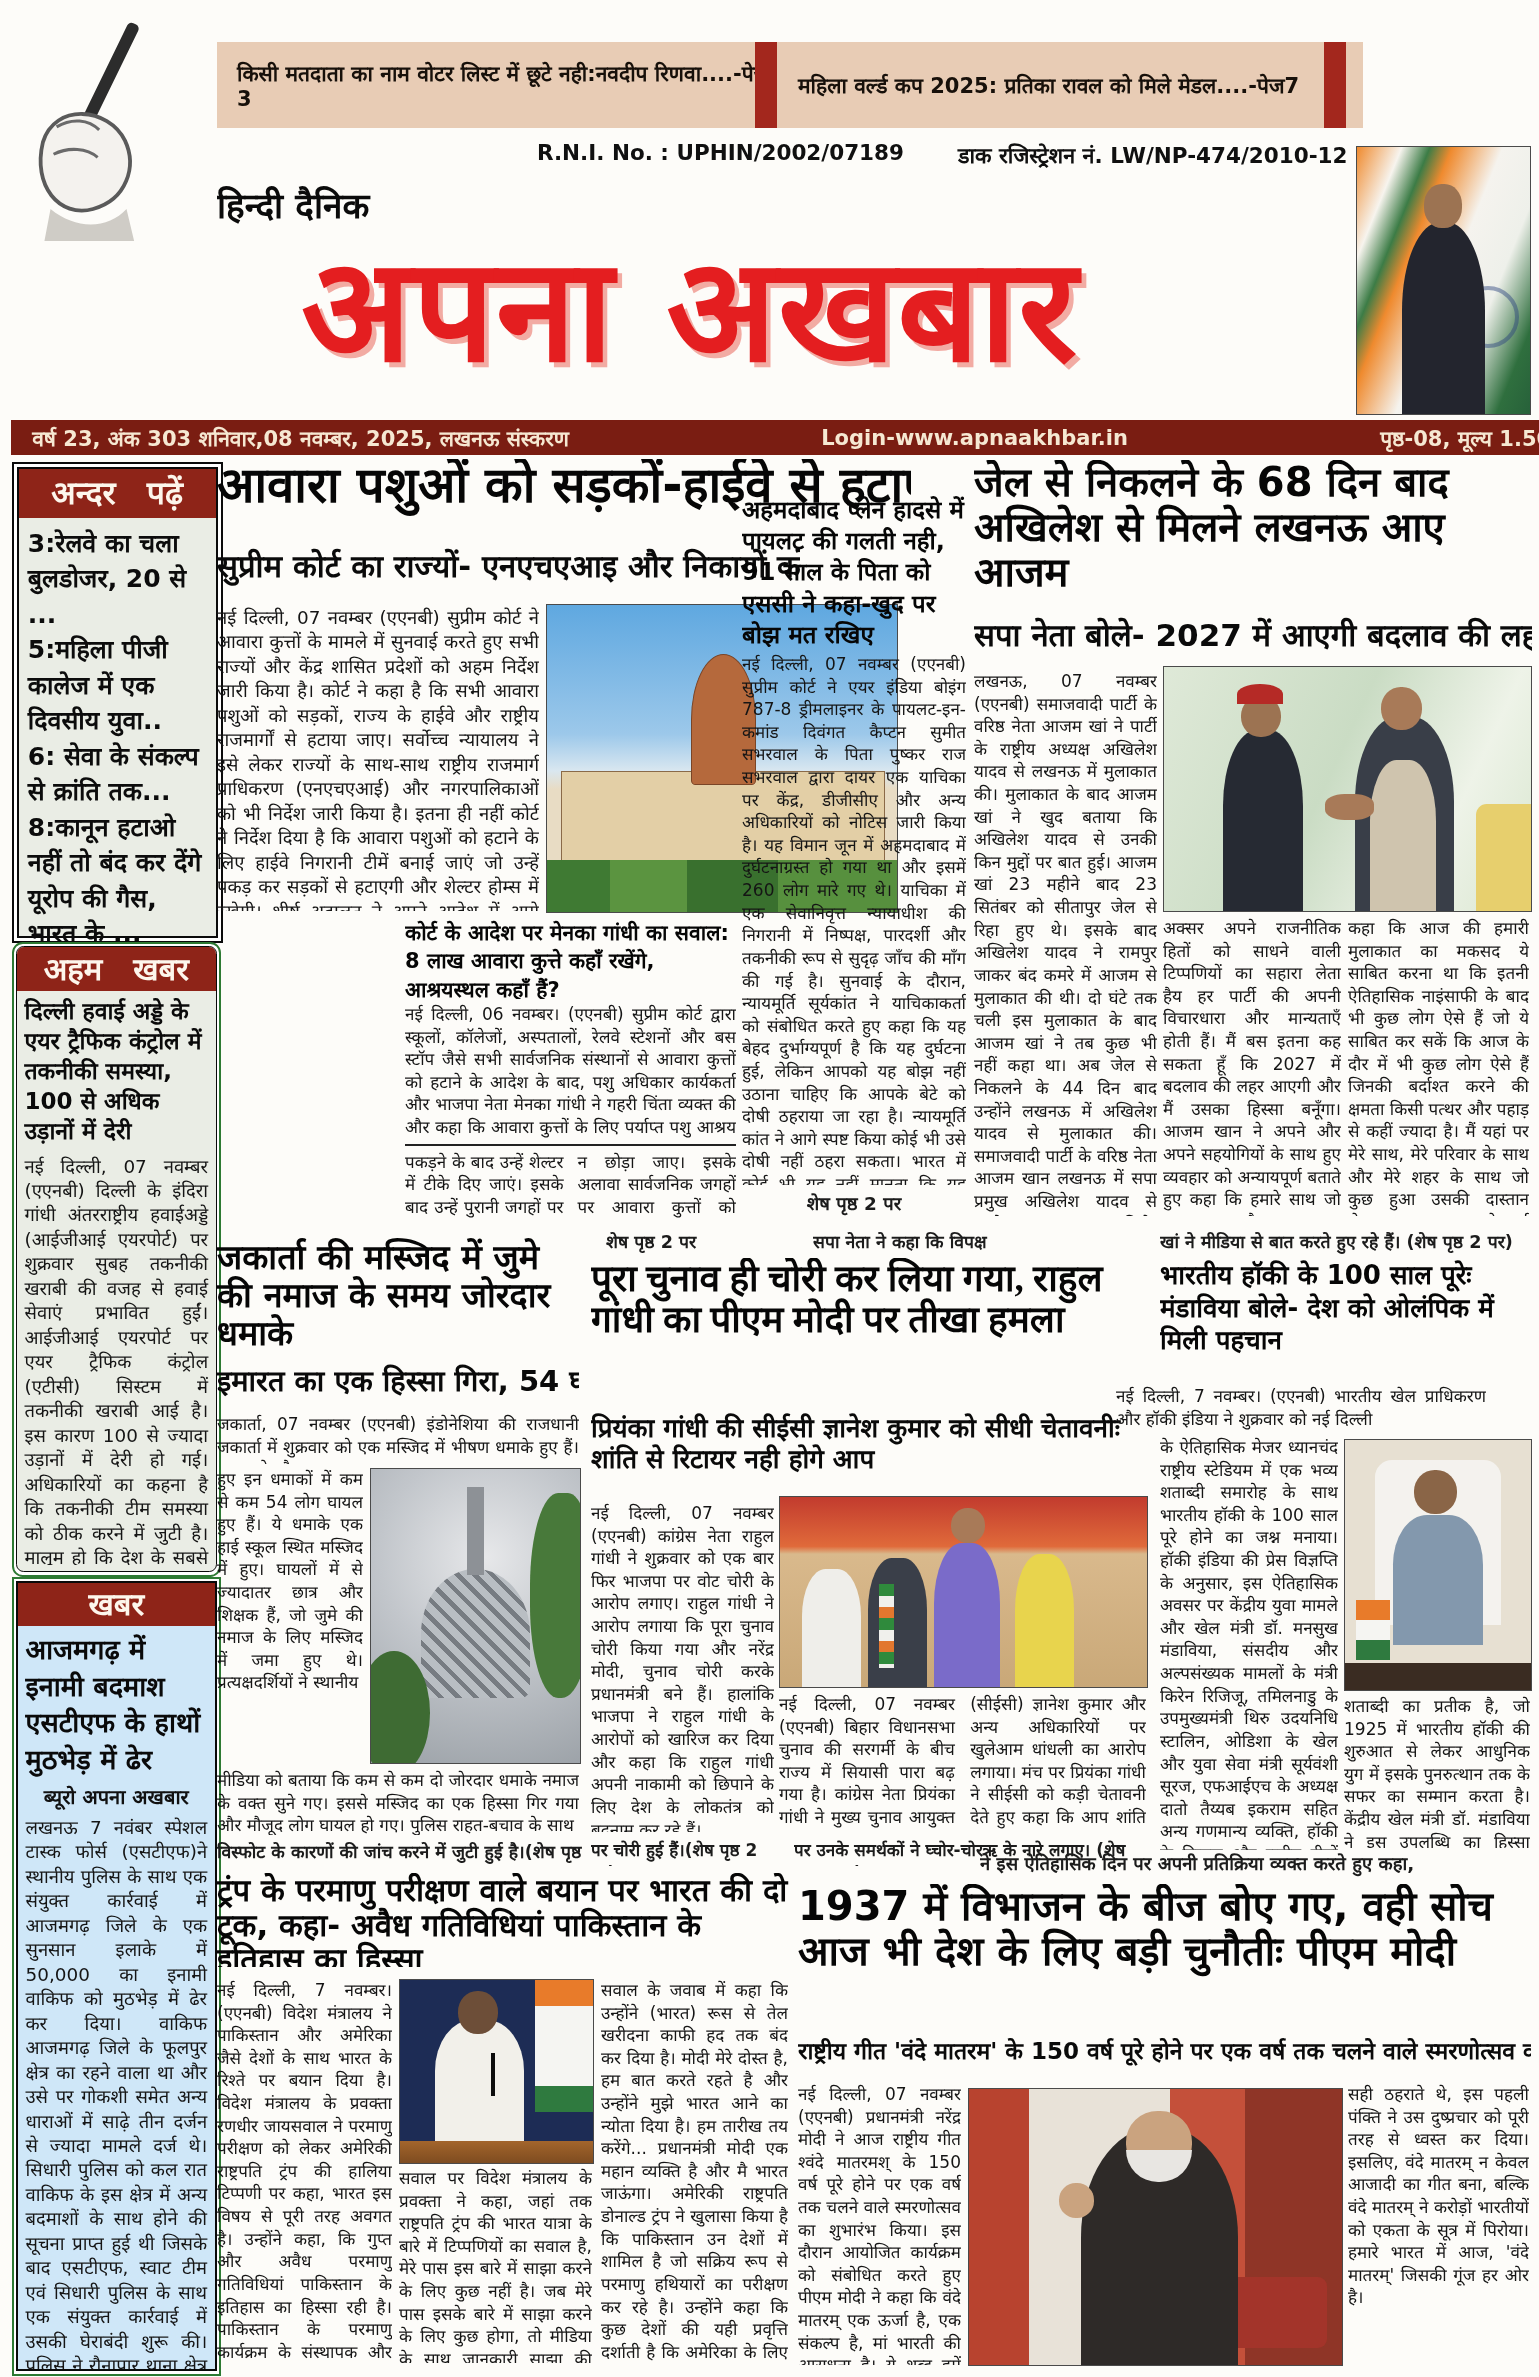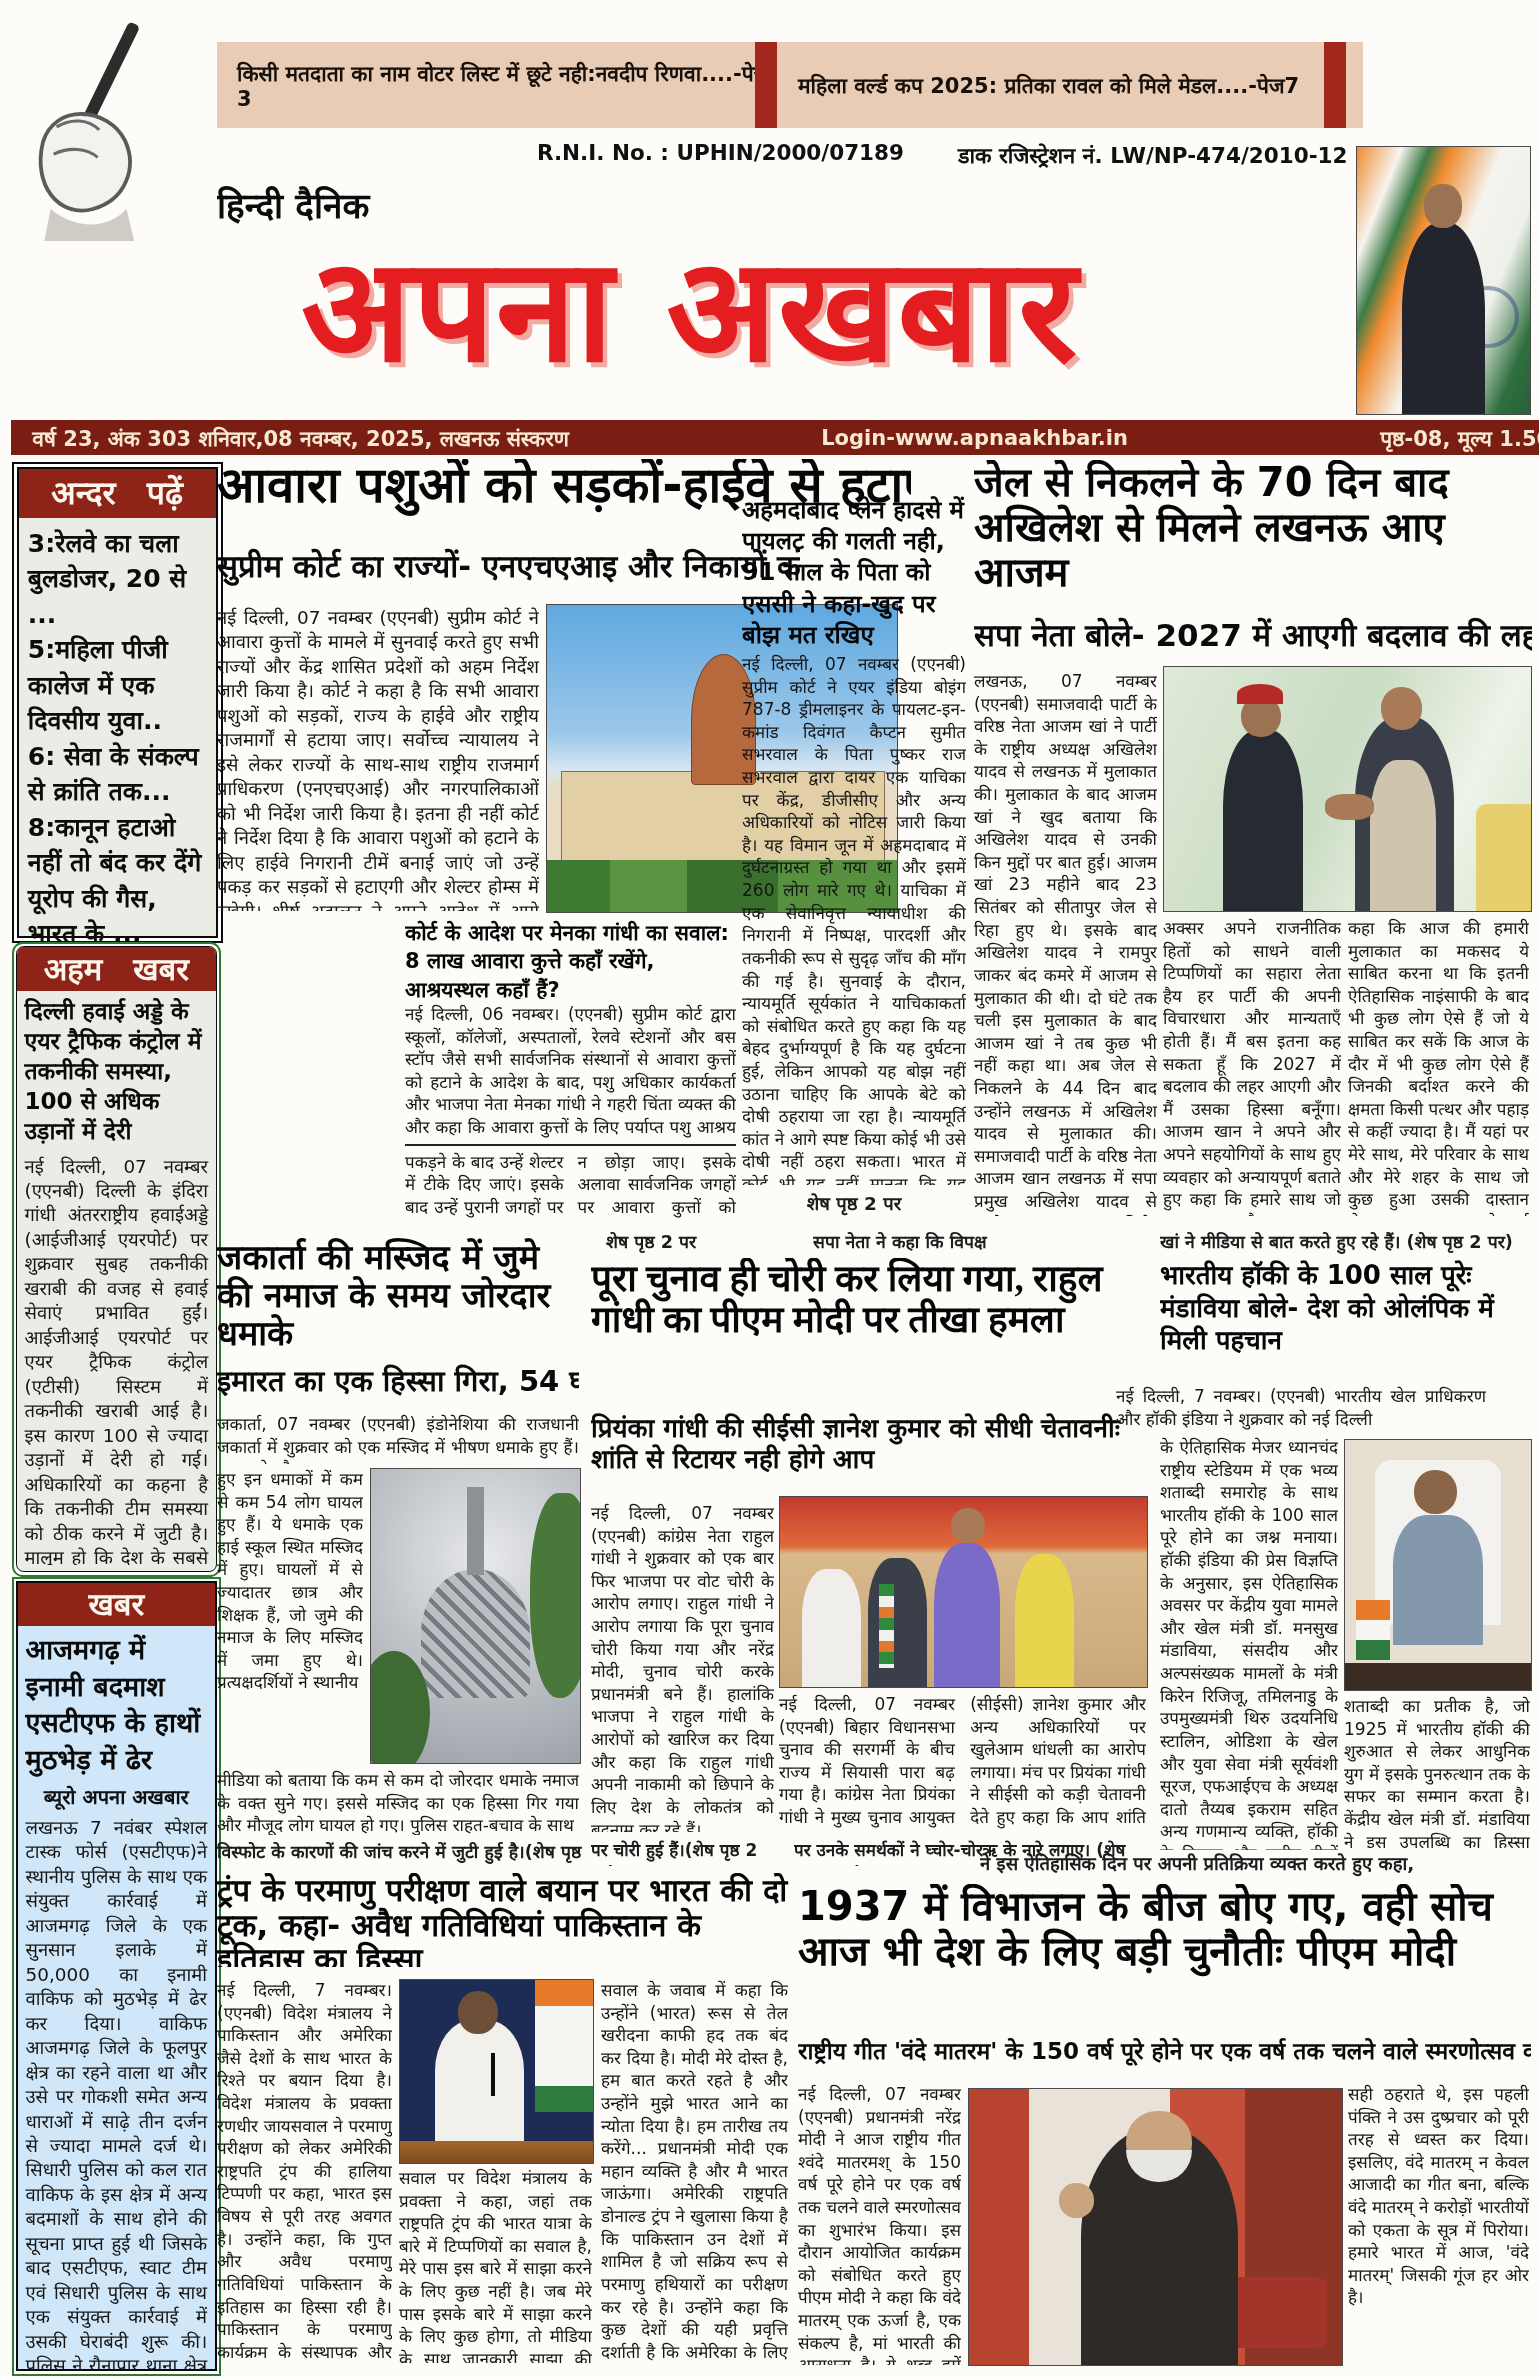--- a/index.html
+++ b/index.html
@@ -40,21 +40,21 @@
   <div class="abs teaser" style="left:217px;top:42px;width:537px;height:86px;">
     <span>किसी मतदाता का नाम वोटर लिस्ट में छूटे नही:नवदीप रिणवा....-पेज 3</span>
   </div>
   <div class="abs teaser-block" style="left:755px;top:42px;width:21.5px;height:86px;"></div>
   <div class="abs teaser" style="left:778px;top:42px;width:545px;height:86px;">
     <span>महिला वर्ल्ड कप 2025: प्रतिका रावल को मिले मेडल....-पेज7</span>
   </div>
   <div class="abs teaser-block" style="left:1324px;top:42px;width:21.5px;height:86px;"></div>
 
   <div class="abs" style="left:537px;top:140px;width:813px;height:31px;display:flex;gap:54px;font-weight:800;font-size:21.5px;color:#101010;">
-    <span>R.N.I. No. : UPHIN/2000/07189</span>
+    <span>R.N.I. No. : UPHIN/2002/07189</span>
     <span>डाक रजिस्ट्रेशन नं. LW/NP-474/2010-12</span>
   </div>
 
   <div class="abs" style="left:217px;top:181px;width:330px;height:48px;font-weight:900;font-size:35px;color:#0b0b0b;">हिन्दी दैनिक</div>
 
   <div class="abs masthead" style="left:184px;top:206px;width:1012px;height:198px;font-size:144px;">अपना अखबार</div>
 
   <div class="photo" style="left:1356px;top:146px;width:173px;height:267px;background:linear-gradient(112deg,#ef8a2e 0%,#f7f4ee 16%,#3c7c46 26%,#ef8a2e 34%,#f5f3ee 52%,#eef0ea 70%,#2f6f3e 88%,#27613a 100%);">
     <div class="ph" style="left:58%;top:52%;width:54px;height:54px;border-radius:50%;border:4.6px solid #28407c;opacity:.45;"></div>
     <div class="ph" style="left:26%;bottom:0;width:48%;height:72%;background:#23252e;border-radius:46% 46% 0 0;"></div>
@@ -108,21 +108,21 @@
 
 
   <div class="abs hl" style="left:405px;top:919px;width:331px;height:80px;font-size:21px;line-height:1.35;">कोर्ट के आदेश पर मेनका गांधी का सवाल: 8 लाख आवारा कुत्ते कहाँ रखेंगे, आश्रयस्थल कहाँ हैं?</div>
   <div class="abs body-txt" style="left:405px;top:1003px;width:331px;height:135px;font-size:17px;">नई दिल्ली, 06 नवम्बर। (एएनबी) सुप्रीम कोर्ट द्वारा स्कूलों, कॉलेजों, अस्पतालों, रेलवे स्टेशनों और बस स्टॉप जैसे सभी सार्वजनिक संस्थानों से आवारा कुत्तों को हटाने के आदेश के बाद, पशु अधिकार कार्यकर्ता और भाजपा नेता मेनका गांधी ने गहरी चिंता व्यक्त की और कहा कि आवारा कुत्तों के लिए पर्याप्त पशु आश्रय स्थल नहीं हैं। एएनआई से बात करते हुए, उन्होंने कहा कि यह न्यायमूर्ति पारदीवाला के फैसले जैसा ही है, या उससे भी बदतर है। इसे अमल में नहीं लाया जा सकता. अगर 5000 कुत्तों को हटा दिया जाता है, तो आप उन्हें कहाँ रखेंगे? आपको 50 आश्रय स्थलों की आवश्यकता होगी... लेकिन आपके पास वह भी नहीं है। मेनका गांधी ने आगे कहा कि उन्हें उठाने के लिए लोगों की आवश्यकता है। 5000 कुत्तों को हटाने से क्या फर्क पड़ेगा? अगर यहाँ 8 लाख कुत्ते है, तो 5000 को हटाने से क्या बदलाव आएगा?... सवाल यह है कि अगर यह किया जाता। इस बीच, सुप्रीम कोर्ट की वकील और याचिकाकर्ता ननिता शर्मा ने कहा कि आज का आदेश 11 अगस्त के आदेश जैसा ही है। सरकारी संस्थानों, शैक्षणिक संस्थानों, रेलवे स्टेशनों और बस स्टॉप से कुत्तों को हटाकर उनका पुनर्वास (शेष पृष्ठ 2 पर)</div>
   <div class="abs body-txt rule-t" style="left:405px;top:1144px;width:331px;height:74px;font-size:17px;column-count:2;column-gap:14px;padding-top:4.6px;">पकड़ने के बाद उन्हें शेल्टर में टीके दिए जाएं। इसके बाद उन्हें पुरानी जगहों पर न छोड़ा जाए। इसके अलावा सार्वजनिक जगहों पर आवारा कुत्तों को दोबारा न घुसने देने के इंतजाम हों। कोर्ट इस मामले में सुनवाई 13 जनवरी को करेगी।</div>
 
   <div class="abs hl" style="left:742px;top:495px;width:224px;height:152px;font-size:24px;line-height:1.3;">अहमदाबाद प्लेन हादसे में पायलट की गलती नही, 91 साल के पिता को एससी ने कहा-खुद पर बोझ मत रखिए</div>
   <div class="abs body-txt" style="left:742px;top:653px;width:224px;height:532px;font-size:17px;">नई दिल्ली, 07 नवम्बर (एएनबी) सुप्रीम कोर्ट ने एयर इंडिया बोइंग 787-8 ड्रीमलाइनर के पायलट-इन-कमांड दिवंगत कैप्टन सुमीत सभरवाल के पिता पुष्कर राज सभरवाल द्वारा दायर एक याचिका पर केंद्र, डीजीसीए और अन्य अधिकारियों को नोटिस जारी किया है। यह विमान जून में अहमदाबाद में दुर्घटनाग्रस्त हो गया था और इसमें 260 लोग मारे गए थे। याचिका में एक सेवानिवृत्त न्यायाधीश की निगरानी में निष्पक्ष, पारदर्शी और तकनीकी रूप से सुदृढ़ जाँच की माँग की गई है। सुनवाई के दौरान, न्यायमूर्ति सूर्यकांत ने याचिकाकर्ता को संबोधित करते हुए कहा कि यह बेहद दुर्भाग्यपूर्ण है कि यह दुर्घटना हुई, लेकिन आपको यह बोझ नहीं उठाना चाहिए कि आपके बेटे को दोषी ठहराया जा रहा है। न्यायमूर्ति कांत ने आगे स्पष्ट किया कोई भी उसे दोषी नहीं ठहरा सकता। भारत में कोई भी यह नहीं मानता कि यह पायलट की गलती थी। न्यायमूर्ति जॉयमाल्या बागची ने कहा कि प्रारंभिक एएआईबी रिपोर्ट में पायलट की ओर से किसी भी तरह की गलती का</div>
   <div class="abs frag" style="left:742px;top:1190px;width:224px;height:26px;text-align:center;font-size:18.4px;">शेष पृष्ठ 2 पर</div>
 
-  <div class="abs hl" style="left:974px;top:460px;width:558px;height:149px;font-size:40px;">जेल से निकलने के 70 दिन बाद अखिलेश से मिलने लखनऊ आए आजम</div>
+  <div class="abs hl" style="left:974px;top:460px;width:558px;height:149px;font-size:40px;">जेल से निकलने के 68 दिन बाद अखिलेश से मिलने लखनऊ आए आजम</div>
   <div class="abs sub" style="left:974px;top:617px;width:558px;height:44px;font-size:31px;white-space:nowrap;">सपा नेता बोले- 2027 में आएगी बदलाव की लहर</div>
   <div class="abs body-txt" style="left:974px;top:670px;width:183px;height:546px;font-size:17px;">लखनऊ, 07 नवम्बर (एएनबी) समाजवादी पार्टी के वरिष्ठ नेता आजम खां ने पार्टी के राष्ट्रीय अध्यक्ष अखिलेश यादव से लखनऊ में मुलाकात की। मुलाकात के बाद आजम खां ने खुद बताया कि अखिलेश यादव से उनकी किन मुद्दों पर बात हुई। आजम खां 23 महीने बाद 23 सितंबर को सीतापुर जेल से रिहा हुए थे। इसके बाद अखिलेश यादव ने रामपुर जाकर बंद कमरे में आजम से मुलाकात की थी। दो घंटे तक चली इस मुलाकात के बाद आजम खां ने तब कुछ भी नहीं कहा था। अब जेल से निकलने के 44 दिन बाद उन्होंने लखनऊ में अखिलेश यादव से मुलाकात की। समाजवादी पार्टी के वरिष्ठ नेता आजम खान लखनऊ में सपा प्रमुख अखिलेश यादव से उनके आवास पर मिले। लगभग 30 मिनट तक चली इस मुलाकात को मौजूदा राजनीतिक माहौल में अहम माना जा रहा है। मुलाकात के बाद, आजम खान ने कोई विस्तृत जानकारी देने से परहेज किया, लेकिन कहा कि वह अपने, अपने परिवार और समर्थकों के साथ हुए अन्याय की कहानी साझा करने आए थे। आजम खघन ने कहा कि हमने एक-दूसरे से दिल की बात की। जब दो समान विचारधारा वाले राजनेता मिलते हैं, तो स्वाभाविक रूप से सार्थक चर्चाएँ होती हैं।</div>
 
   <div class="photo" style="left:1163px;top:666px;width:367px;height:244px;background:linear-gradient(115deg,#dfe9d8 0%,#cadcc4 45%,#eef3e8 75%,#d8e6cf 100%);">
     <div class="ph" style="left:16%;bottom:0;width:22%;height:74%;background:#262a33;border-radius:42% 42% 0 0;"></div>
     <div class="ph" style="left:21%;top:12%;width:40px;height:41px;background:#9c7352;border-radius:48%;"></div>
     <div class="ph" style="left:20%;top:7%;width:46px;height:20px;background:#b52a26;border-radius:50% 50% 0 0;"></div>
     <div class="ph" style="left:52%;bottom:0;width:27%;height:80%;background:#393e48;border-radius:44% 44% 0 0;"></div>
     <div class="ph" style="left:56%;bottom:0;width:18%;height:62%;background:#cfc4ae;border-radius:40% 40% 0 0;"></div>
     <div class="ph" style="left:59%;top:8%;width:41px;height:43px;background:#a87a58;border-radius:48%;"></div>

